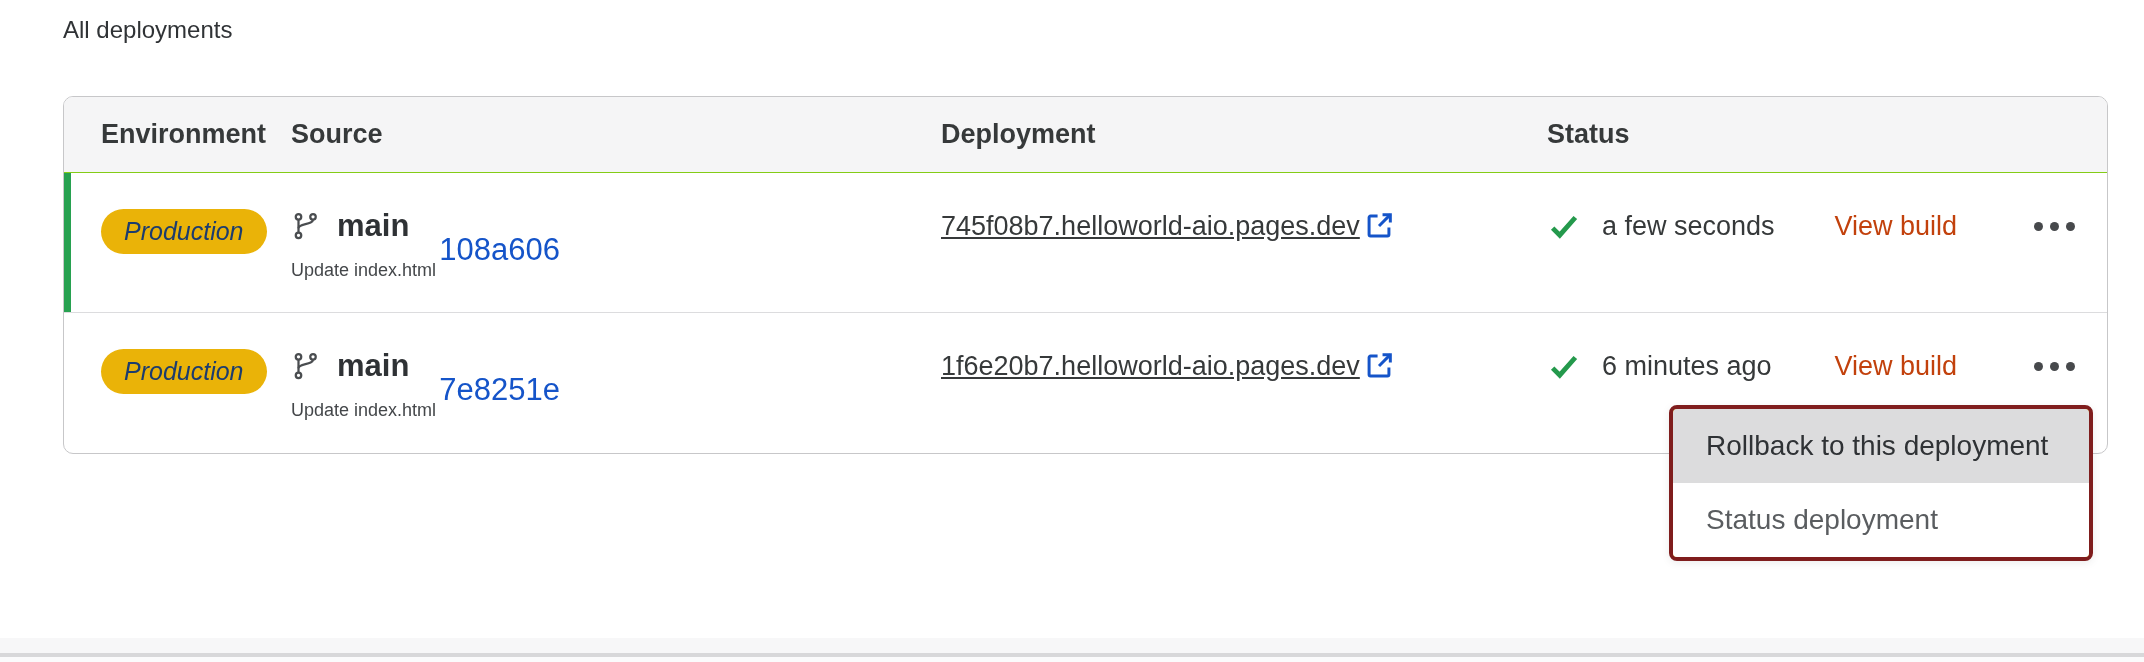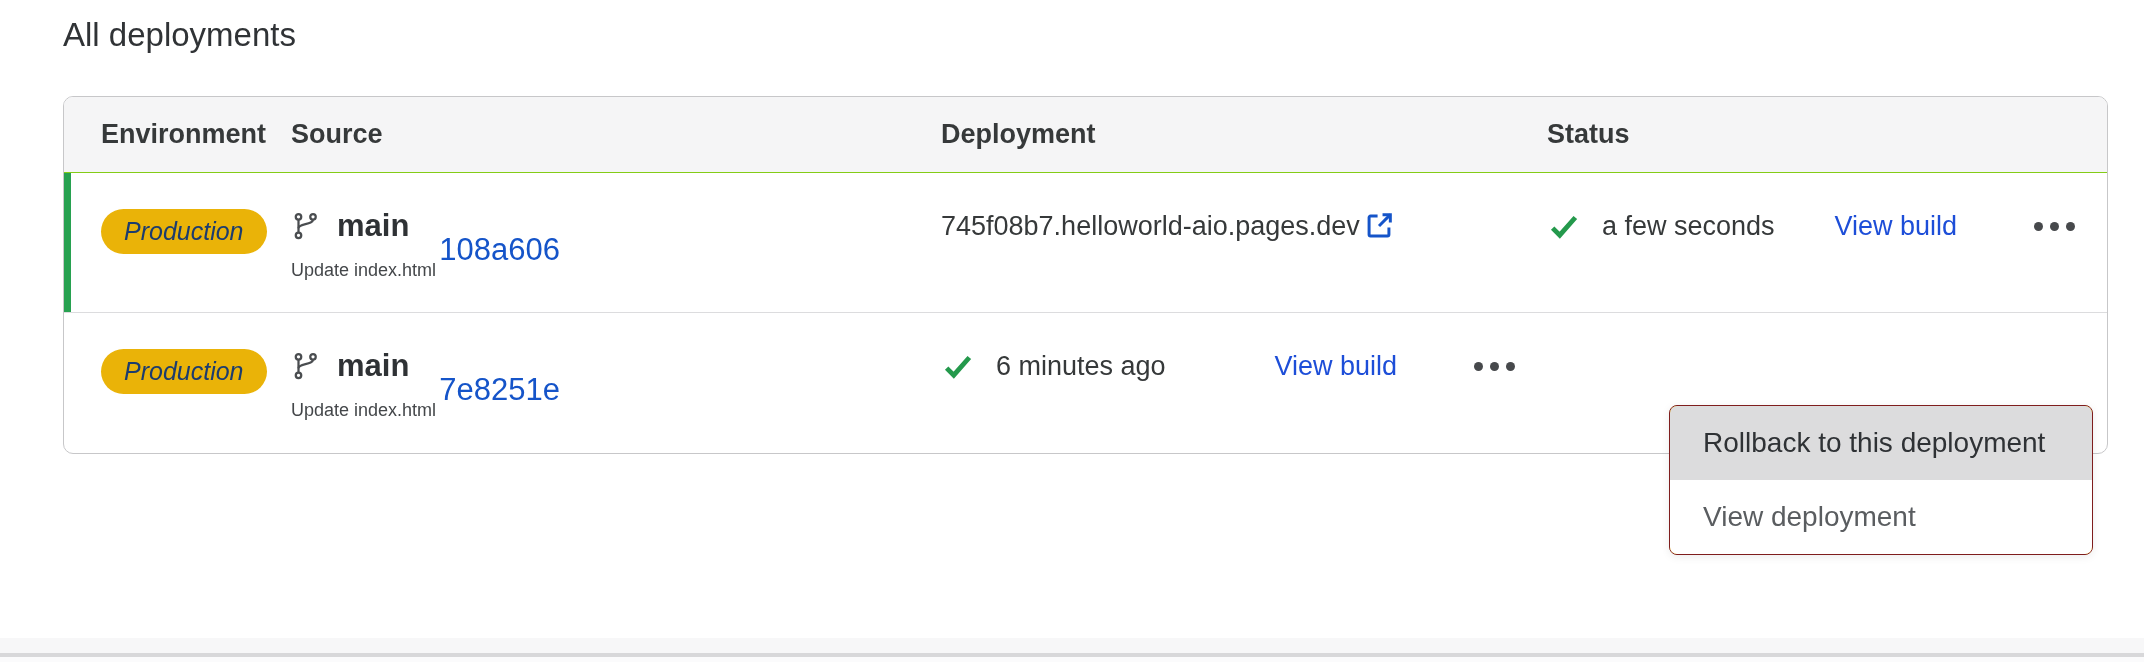--- a/index.html
+++ b/index.html
@@ -7,21 +7,21 @@
   body {
     position:relative;
     background:#ffffff;
     font-family:"Liberation Sans","DejaVu Sans",sans-serif;
     color:#36393a;
     overflow:hidden;
   }
 
   .page-title {
     position:absolute; left:63px; top:16px;
-    font-size:33px; font-weight:500; color:#303336;
+    font-size:24px; font-weight:500; color:#303336;
   }
 
   
   .deploy-table {
     position:absolute; left:63px; top:96px; width:2045px;
     background:#fff;
     border:1px solid #c7c7c9; border-radius:10px;
   }
   .cols {
     display:grid;
@@ -50,34 +50,34 @@
     background:#eab308; color:#1c3c6e;
     font-size:25px; line-height:25px;
     padding:10px 23px; border-radius:999px;font-style:italic;
   }
 
   .line1 { display:flex; align-items:center; height:40px; font-size:31px; }
   .branch-name { font-weight:700; margin-left:16px; color:#2f3235; }
   .commit-link { margin-left:30px; color:#1554c9; text-decoration:none; cursor:pointer;margin-top:48px; }
   .commit-msg { margin-top:6px; font-size:18px; color:#44474a; line-height:36px; }
 
-  .dep-line { display:flex; align-items:center; height:40px; font-size:27px; gap:2px; color:#36393a; }
+  .dep-line { display:flex; align-items:center; height:40px; font-size:27px; gap:2px; color:#36393a;text-decoration:underline; }
   .ext-icon { display:inline-flex; cursor:pointer; }
 
   .status-line { display:flex; align-items:center; height:40px; font-size:27px; padding-right:30px; }
   .time-text { margin-left:21px; }
-  .view-build { margin-left:auto; color:#1d4ed8; text-decoration:none; cursor:pointer; }
+  .view-build { margin-left:auto; color:#c2410c; text-decoration:none; cursor:pointer; }
   .dots-btn { margin-left:75px; display:flex; align-items:center; gap:7px; cursor:pointer; padding:6px 2px; }
   .dot { width:9px; height:9px; border-radius:50%; background:#47494c; }
 
   
   .context-menu {
     position:absolute; left:1669px; top:405px; width:424px;
     background:#eab308;
-    border:1px solid #7f1d1d; border-radius:8px;
+    border:4px solid #7f1d1d; border-radius:8px;
     overflow:hidden;
     box-shadow:0 2px 8px rgba(0,0,0,0.08);
   }
   .menu-item {
     height:74px; display:flex; align-items:center;
     padding-left:33px; font-size:28px; color:#5a5d60;
     background:#fff; cursor:pointer;
   }
   .menu-item.highlighted { background:#dcdcdd; color:#2f3235; }
 
@@ -172,20 +172,32 @@
             <path d="M6 6.8 v10.4"></path>
             <path d="M17.6 6.8 C17.6 11.4 6 9.6 6 13.8"></path>
           </svg>
         </span>
         <span class="branch-name">main</span>
         <a class="commit-link">7e8251e</a>
       </div>
       <div class="commit-msg">Update index.html</div>
     </div>
 
+    <div class="cell">
+      <div class="dep-line">
+        <span>1f6e20b7.helloworld-aio.pages.dev</span>
+        <span class="ext-icon">
+          <svg width="34" height="34" viewBox="0 0 24 24" fill="none" stroke="#1554c9" stroke-width="2.1">
+            <path d="M11 5 H6 a1 1 0 0 0 -1 1 v12 a1 1 0 0 0 1 1 h12 a1 1 0 0 0 1 -1 v-5"></path>
+            <path d="M12 12 L20 4"></path>
+            <path d="M14.5 4 H20 V9.5"></path>
+          </svg>
+        </span>
+      </div>
+    </div>
 
     <div class="cell">
       <div class="status-line">
         <span>
           <svg width="34" height="34" viewBox="0 0 24 24" fill="none" stroke="#24994c" stroke-width="3.4">
             <path d="M4 13.5 L9 18.5 L20 6"></path>
           </svg>
         </span>
         <span class="time-text">6 minutes ago</span>
         <a class="view-build">View build</a>
@@ -195,18 +207,18 @@
             <span class="dot"></span>
         </span>
       </div>
     </div>
   </div>
 
 </div>
 
 <div class="context-menu">
   <div class="menu-item highlighted">Rollback to this deployment</div>
-  <div class="menu-item">View deployment</div>
+  <div class="menu-item">Status deployment</div>
 </div>
 
 <div class="strip-a"></div>
 <div class="strip-line"></div>
 <div class="strip-b"></div>
 
 </body></html>

